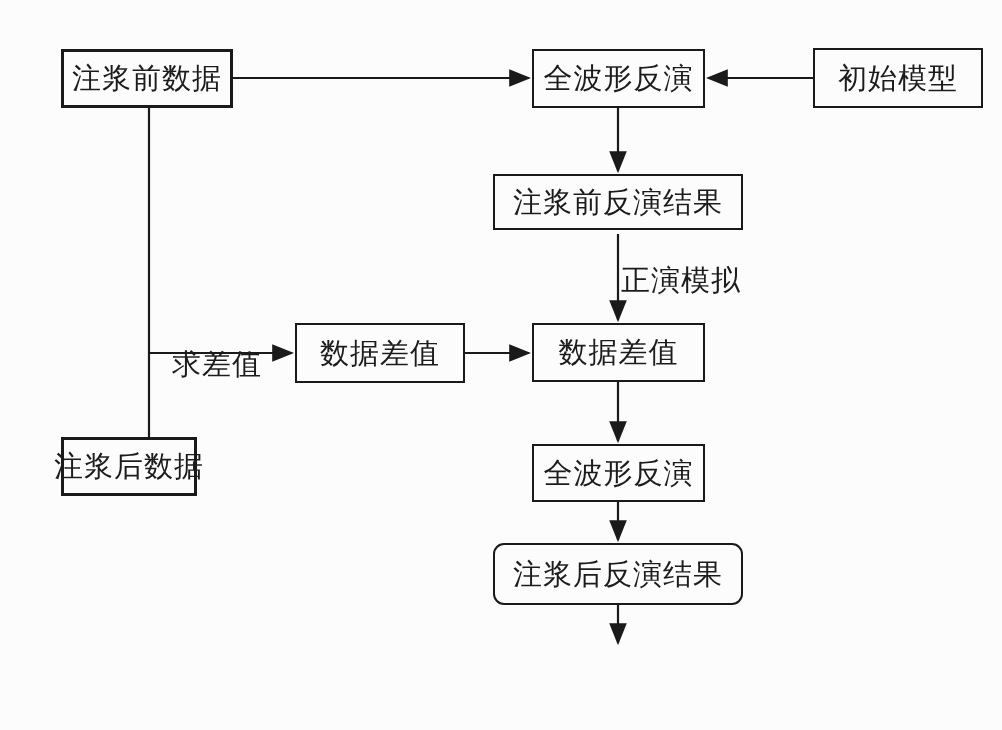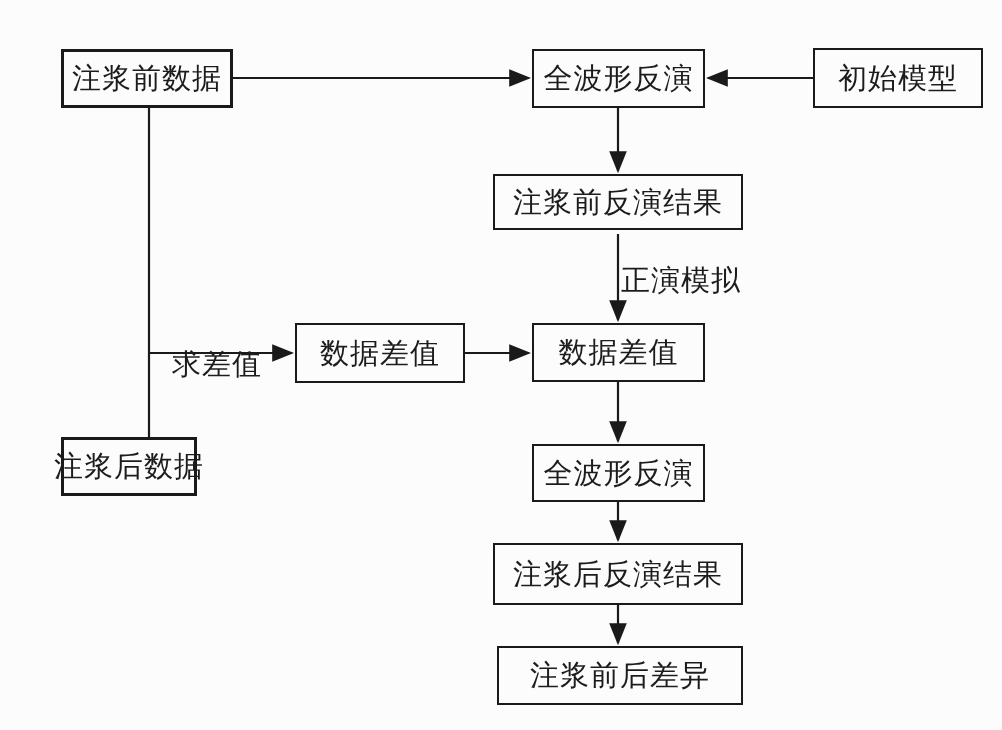--- a/index.html
+++ b/index.html
@@ -92,21 +92,20 @@
   <div class="node" style="left:493px; top:174px; width:250px; height:56px;">注浆前反演结果</div>
 
   <div class="node" style="left:295px; top:323px; width:170px; height:60px;">数据差值</div>
 
   <div class="node" style="left:532px; top:323px; width:173px; height:59px;">数据差值</div>
 
   <div class="node thick" style="left:61px;  top:437px; width:136px; height:59px;">注浆后数据</div>
 
   <div class="node" style="left:532px; top:444px; width:173px; height:58px;">全波形反演</div>
 
-  <div class="node" style="left:493px; top:543px; width:250px; height:62px;">注浆后反演结果</div>
+  <div class="node" style="left:493px; top:543px; width:250px; height:62px;border-radius:11px;">注浆后反演结果</div>
 
-  <div class="node" style="left:497px; top:646px; width:246px; height:59px;">注浆前后差异</div>
 
   <div class="edge-label" style="left:621px; top:266px;">正演模拟</div>
 
   <div class="edge-label" style="left:172px; top:317px;margin-top:33px;">求差值</div>
 
 </div>
 
 </body></html>

